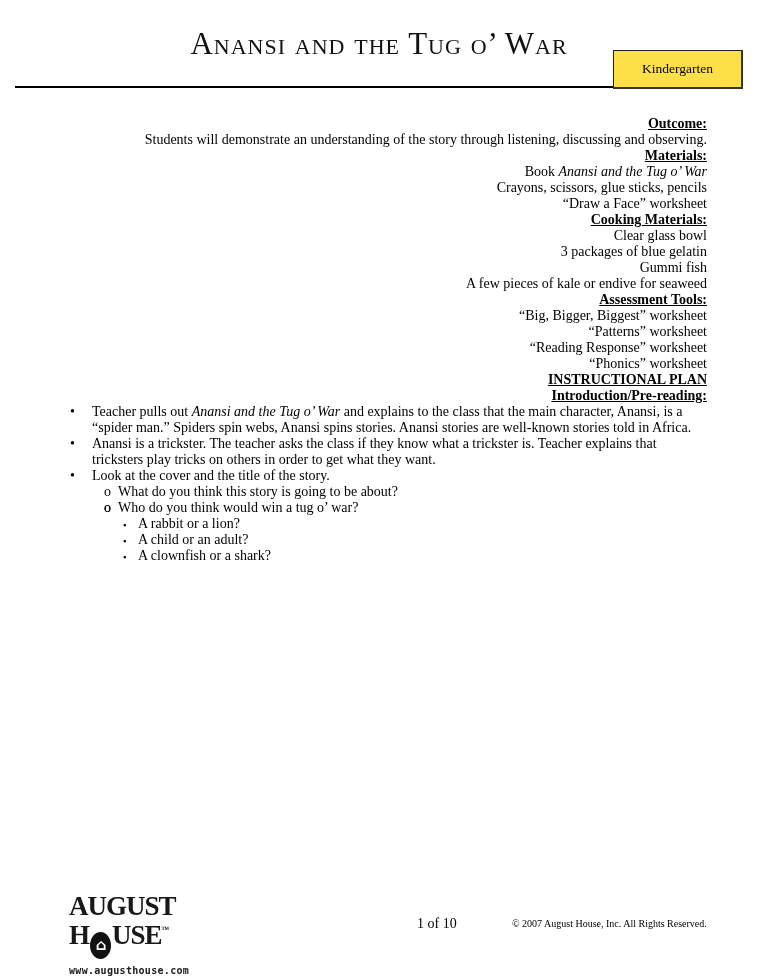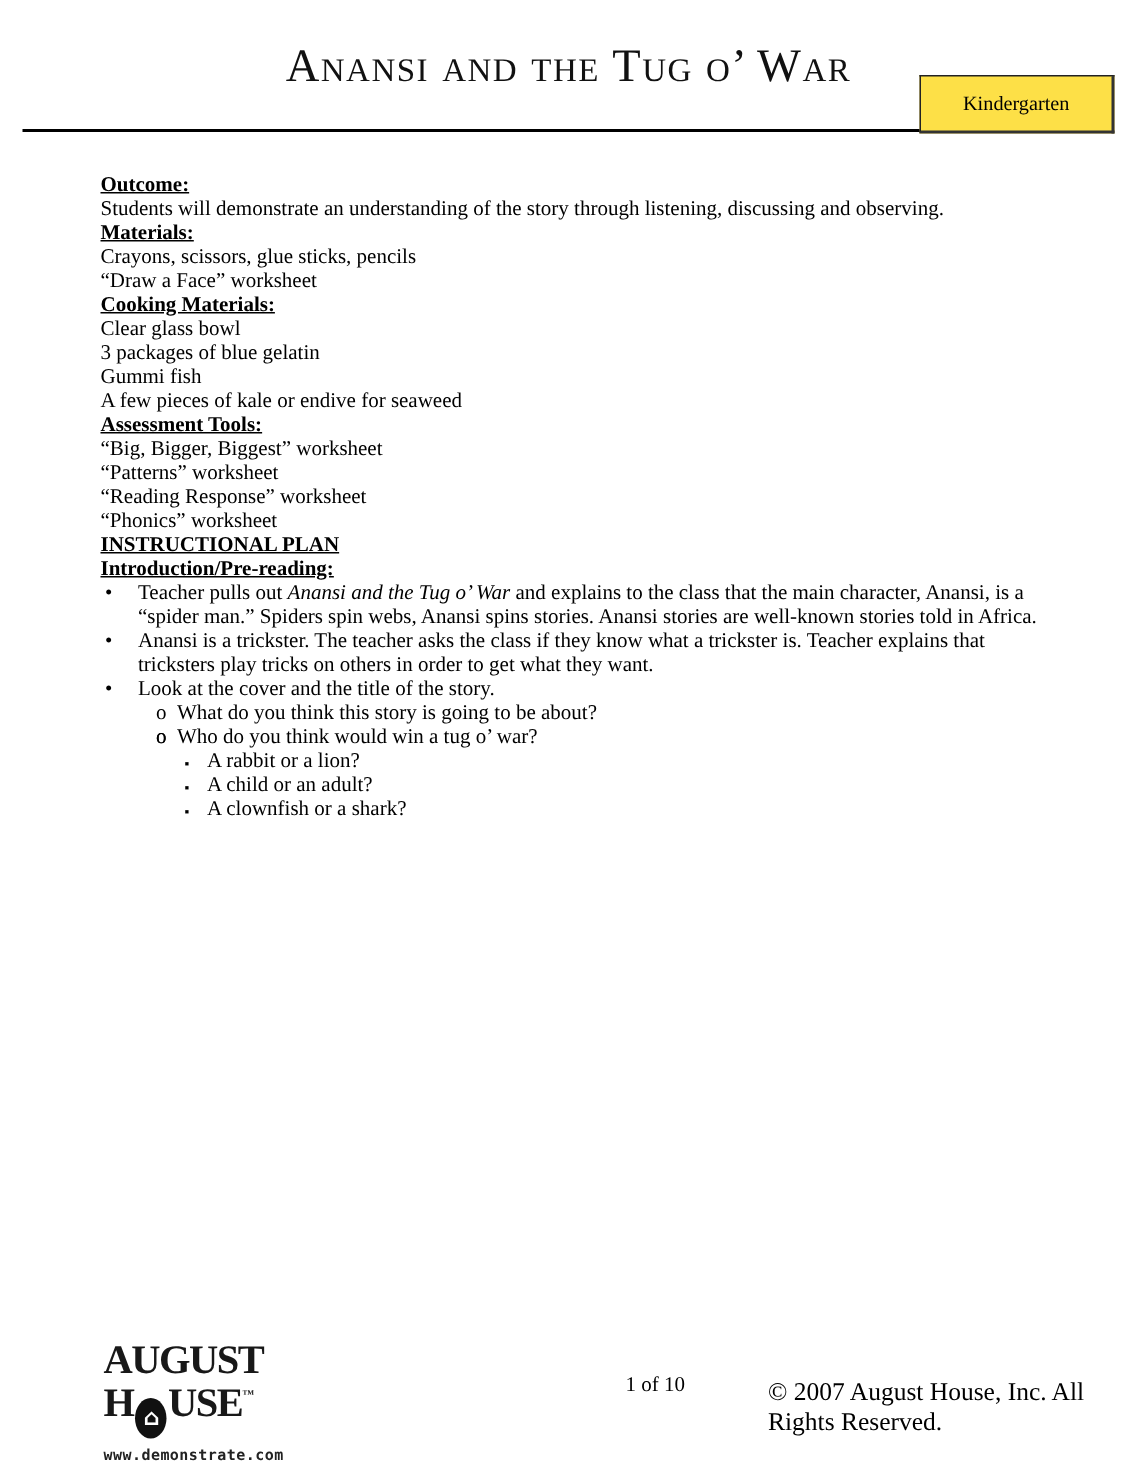--- a/index.html
+++ b/index.html
@@ -13,21 +13,21 @@
     font-variant:small-caps;font-size:31px;letter-spacing:1px;color:#111;
   }
   .grade-box{
     position:absolute;left:613px;top:50px;width:127px;height:36px;
     border:1px solid #222;border-right:2px solid #333;border-bottom:2px solid #333;
     display:flex;align-items:center;justify-content:center;
     font-size:13.5px;background:#fde047;
   }
   .header-rule{position:absolute;left:15px;top:86px;width:598px;height:2px;background:#000;}
   .content{position:absolute;left:67px;top:116px;width:640px;font-size:14px;line-height:16px;}
-  .content p{margin:0;}
+  .content p{margin:0;text-align:right;}
   .sec-h{font-weight:bold;text-decoration:underline;}
   .gap1{margin-top:16px;}
   .gap2{margin-top:32px;}
   .gap3{margin-top:48px;}
   .italic{font-style:italic;}
   .b{position:relative;}
   .l1{padding-left:25px;}
   .l1>.mk{position:absolute;left:3px;}
   .l2{padding-left:51px;}
   .l2>.mk{position:absolute;left:37px;}
@@ -43,39 +43,40 @@
     align-items:center;justify-content:center;vertical-align:-6px;margin:0 1px;
   }
   .logo-o .glyph{color:#fff;font-size:15px;line-height:1;font-family:"DejaVu Sans",sans-serif;}
   .logo-tm{font-size:8px;vertical-align:12px;letter-spacing:0;}
   .logo-url{
     font-family:"DejaVu Sans Mono","Liberation Mono",monospace;
     font-weight:bold;font-size:10px;letter-spacing:0.3px;margin-top:6px;color:#222;
     white-space:nowrap;
   }
   .page-num{position:absolute;left:377px;top:916px;font-size:14px;margin-left:40px;}
-  .copyright{position:absolute;left:512px;top:918px;font-size:17px;}
+  .copyright{position:absolute;left:512px;top:918px;font-size:10px;}
 </style>
 </head>
 <body>
 
 <div class="doc-title">Anansi and the Tug o’ War</div>
 
 <div class="grade-box">
   <span>Kindergarten</span>
 </div>
 
 <div class="header-rule"></div>
 
 <div class="content">
 
   <p class="sec-h">Outcome:</p>
   <p>Students will demonstrate an understanding of the story through listening, discussing and observing.</p>
 
   <p class="sec-h gap1">Materials:</p>
+  <p><span>Book </span><span class="italic">Anansi and the Tug o’ War</span></p>
   <p>Crayons, scissors, glue sticks, pencils</p>
   <p>“Draw a Face” worksheet</p>
 
   <p class="sec-h gap1">Cooking Materials:</p>
   <p>Clear glass bowl</p>
   <p>3 packages of blue gelatin</p>
   <p>Gummi fish</p>
   <p>A few pieces of kale or endive for seaweed</p>
 
   <p class="sec-h gap2">Assessment Tools:</p>
@@ -126,17 +127,17 @@
     <span>A clownfish or a shark?</span>
   </div>
 
 </div>
 
 <div class="logo">
   <div class="logo-l1">AUGUST</div>
   <div class="logo-l2"><span>H</span><span class="logo-o">
         <span class="glyph">⌂</span>
       </span><span>USE</span><span class="logo-tm">™</span></div>
-  <div class="logo-url">www.demonstrate.com</div>
+  <div class="logo-url">www.augusthouse.com</div>
 </div>
 
 <div class="page-num">1 of 10</div>
 <div class="copyright">© 2007 August House, Inc. All Rights Reserved.</div>
 
 </body></html>

